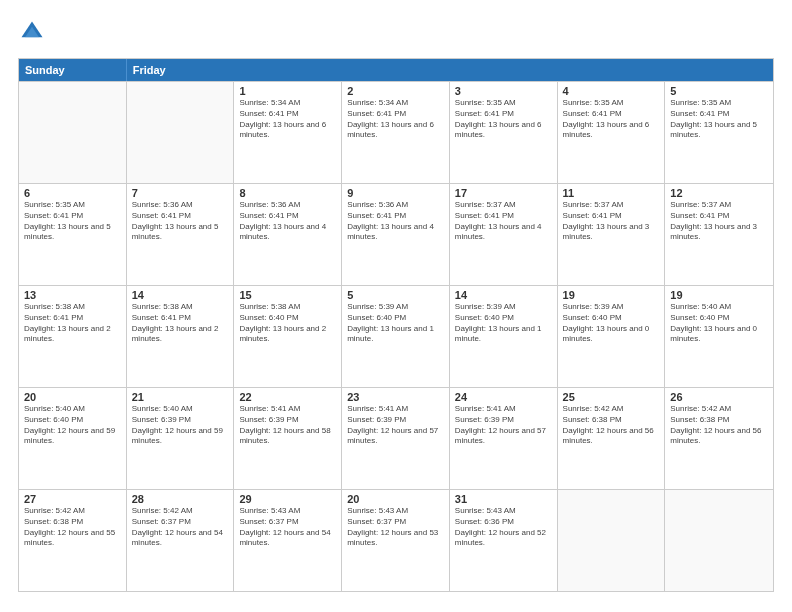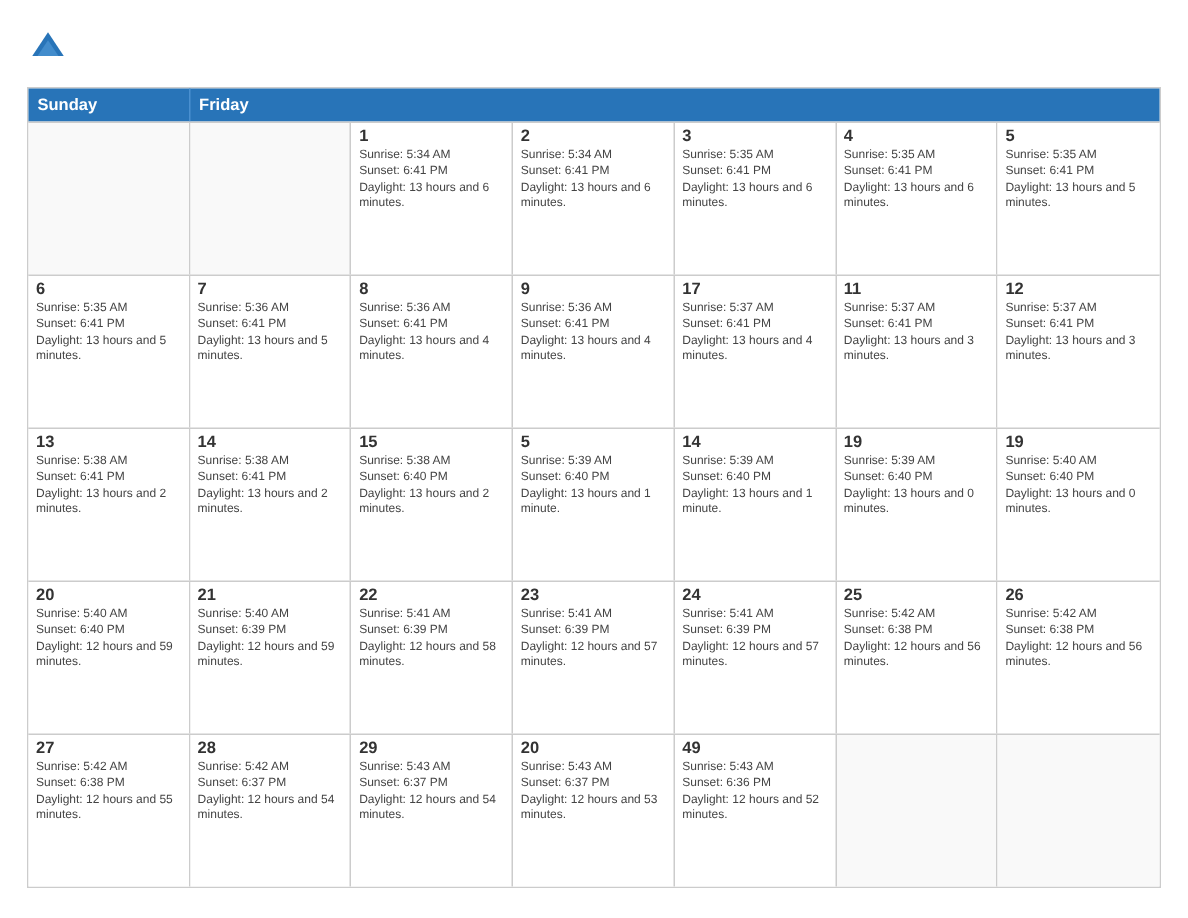--- a/index.html
+++ b/index.html
@@ -320,21 +320,21 @@
 Sunset: 6:37 PM
 Daylight: 12 hours and 54 minutes.</div>
           </div>
           <div class="cal-cell">
             <span class="day-num">20</span>
             <div class="day-info" style="white-space: pre-line;">Sunrise: 5:43 AM
 Sunset: 6:37 PM
 Daylight: 12 hours and 53 minutes.</div>
           </div>
           <div class="cal-cell">
-            <span class="day-num">49</span>
+            <span class="day-num">31</span>
             <div class="day-info" style="white-space: pre-line;">Sunrise: 5:43 AM
 Sunset: 6:36 PM
 Daylight: 12 hours and 52 minutes.</div>
           </div>
           <div class="cal-cell empty"></div>
           <div class="cal-cell empty"></div>
         </div>
       </div>
   </div>
 </div>

